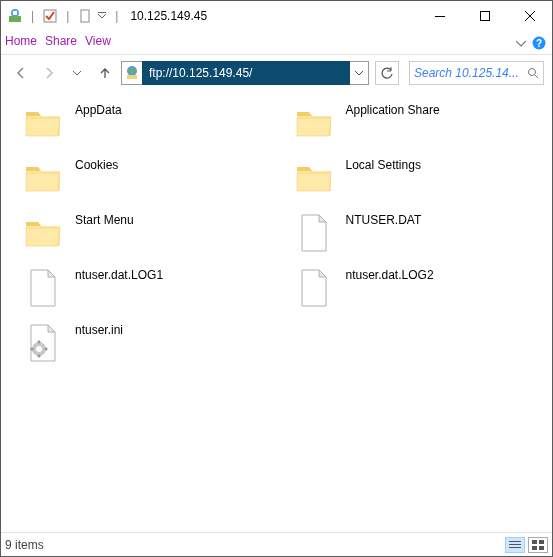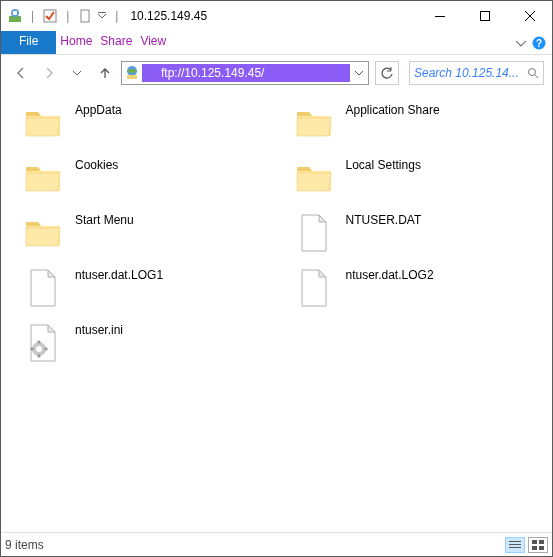--- a/index.html
+++ b/index.html
@@ -17,21 +17,21 @@
   .ribbon-tab { padding: 3px 4px; font-size: 12px; color: #a21caf; cursor: pointer; }
   .ribbon-tab.file { background: #1979ca; color: #fff; padding: 3px 18px; }
   .ribbon-spacer { flex: 1; }
   .ribbon-right { display: flex; align-items: center; padding-right: 6px; gap: 6px; }
   
   .navrow { height: 36px; display: flex; align-items: center; padding: 4px 8px; gap: 4px; }
   .nav-btn { width: 24px; height: 24px; display: flex; align-items: center; justify-content: center; color: #666; }
   .nav-btn.disabled { color: #bbb; }
   .addr-wrap { flex: 1; display: flex; align-items: center; border: 1px solid #999; height: 24px; background: #fff; }
   .addr-icon { width: 20px; display: flex; align-items: center; justify-content: center; }
-  .addr-input { flex: 1; border: none; outline: none; font-size: 12px; background: #8b5cf6; color: #fff; padding: 2px 19px; font-family: inherit; height: 18px; }
+  .addr-input { flex: 1; border: none; outline: none; font-size: 12px; background: #0c4a6e; color: #fff; padding: 2px 7px; font-family: inherit; height: 24px; }
   .addr-dd { width: 18px; display: flex; align-items: center; justify-content: center; color: #555; }
   .refresh-btn { width: 24px; height: 24px; border: 1px solid #ccc; display: flex; align-items: center; justify-content: center; margin-left: 2px; }
   .search-box { width: 135px; height: 24px; border: 1px solid #ccc; margin-left: 6px; display: flex; align-items: center; padding: 0 4px; color: #3b82f6; }
   .search-box span:first-child { flex: 1; overflow: hidden; white-space: nowrap; text-overflow: ellipsis; font-style: italic; }
   
   .content { flex: 1; background: #fff; padding: 12px 0 0 10px; overflow: auto; }
   .items-grid { display: grid; grid-template-columns: 1fr 1fr; }
   .item { display: flex; align-items: flex-start; height: 55px; padding-left: 12px; cursor: default; }
   .item .ic { width: 40px; height: 40px; margin-right: 12px; display: flex; align-items: center; justify-content: center; }
   .item .lbl { font-size: 12px; color: #000; }
@@ -90,21 +90,20 @@
       </div>
     <div class="caption-btn close">
         <svg width="10" height="10">
           <path d="M0 0 L10 10 M10 0 L0 10" stroke="#000" stroke-width="1"></path>
         </svg>
       </div>
   </div>
 </div>
 
 <div class="ribbon-tabs">
-  <div class="ribbon-tab file">File</div>
   <div class="ribbon-tab">Home</div>
   <div class="ribbon-tab">Share</div>
   <div class="ribbon-tab">View</div>
   <div class="ribbon-spacer"></div>
   <div class="ribbon-right">
     <span>
         <svg width="10" height="10">
           <path d="M0 3 L5 8 L10 3" stroke="#777" fill="none" stroke-width="1.2"></path>
         </svg>
       </span>

